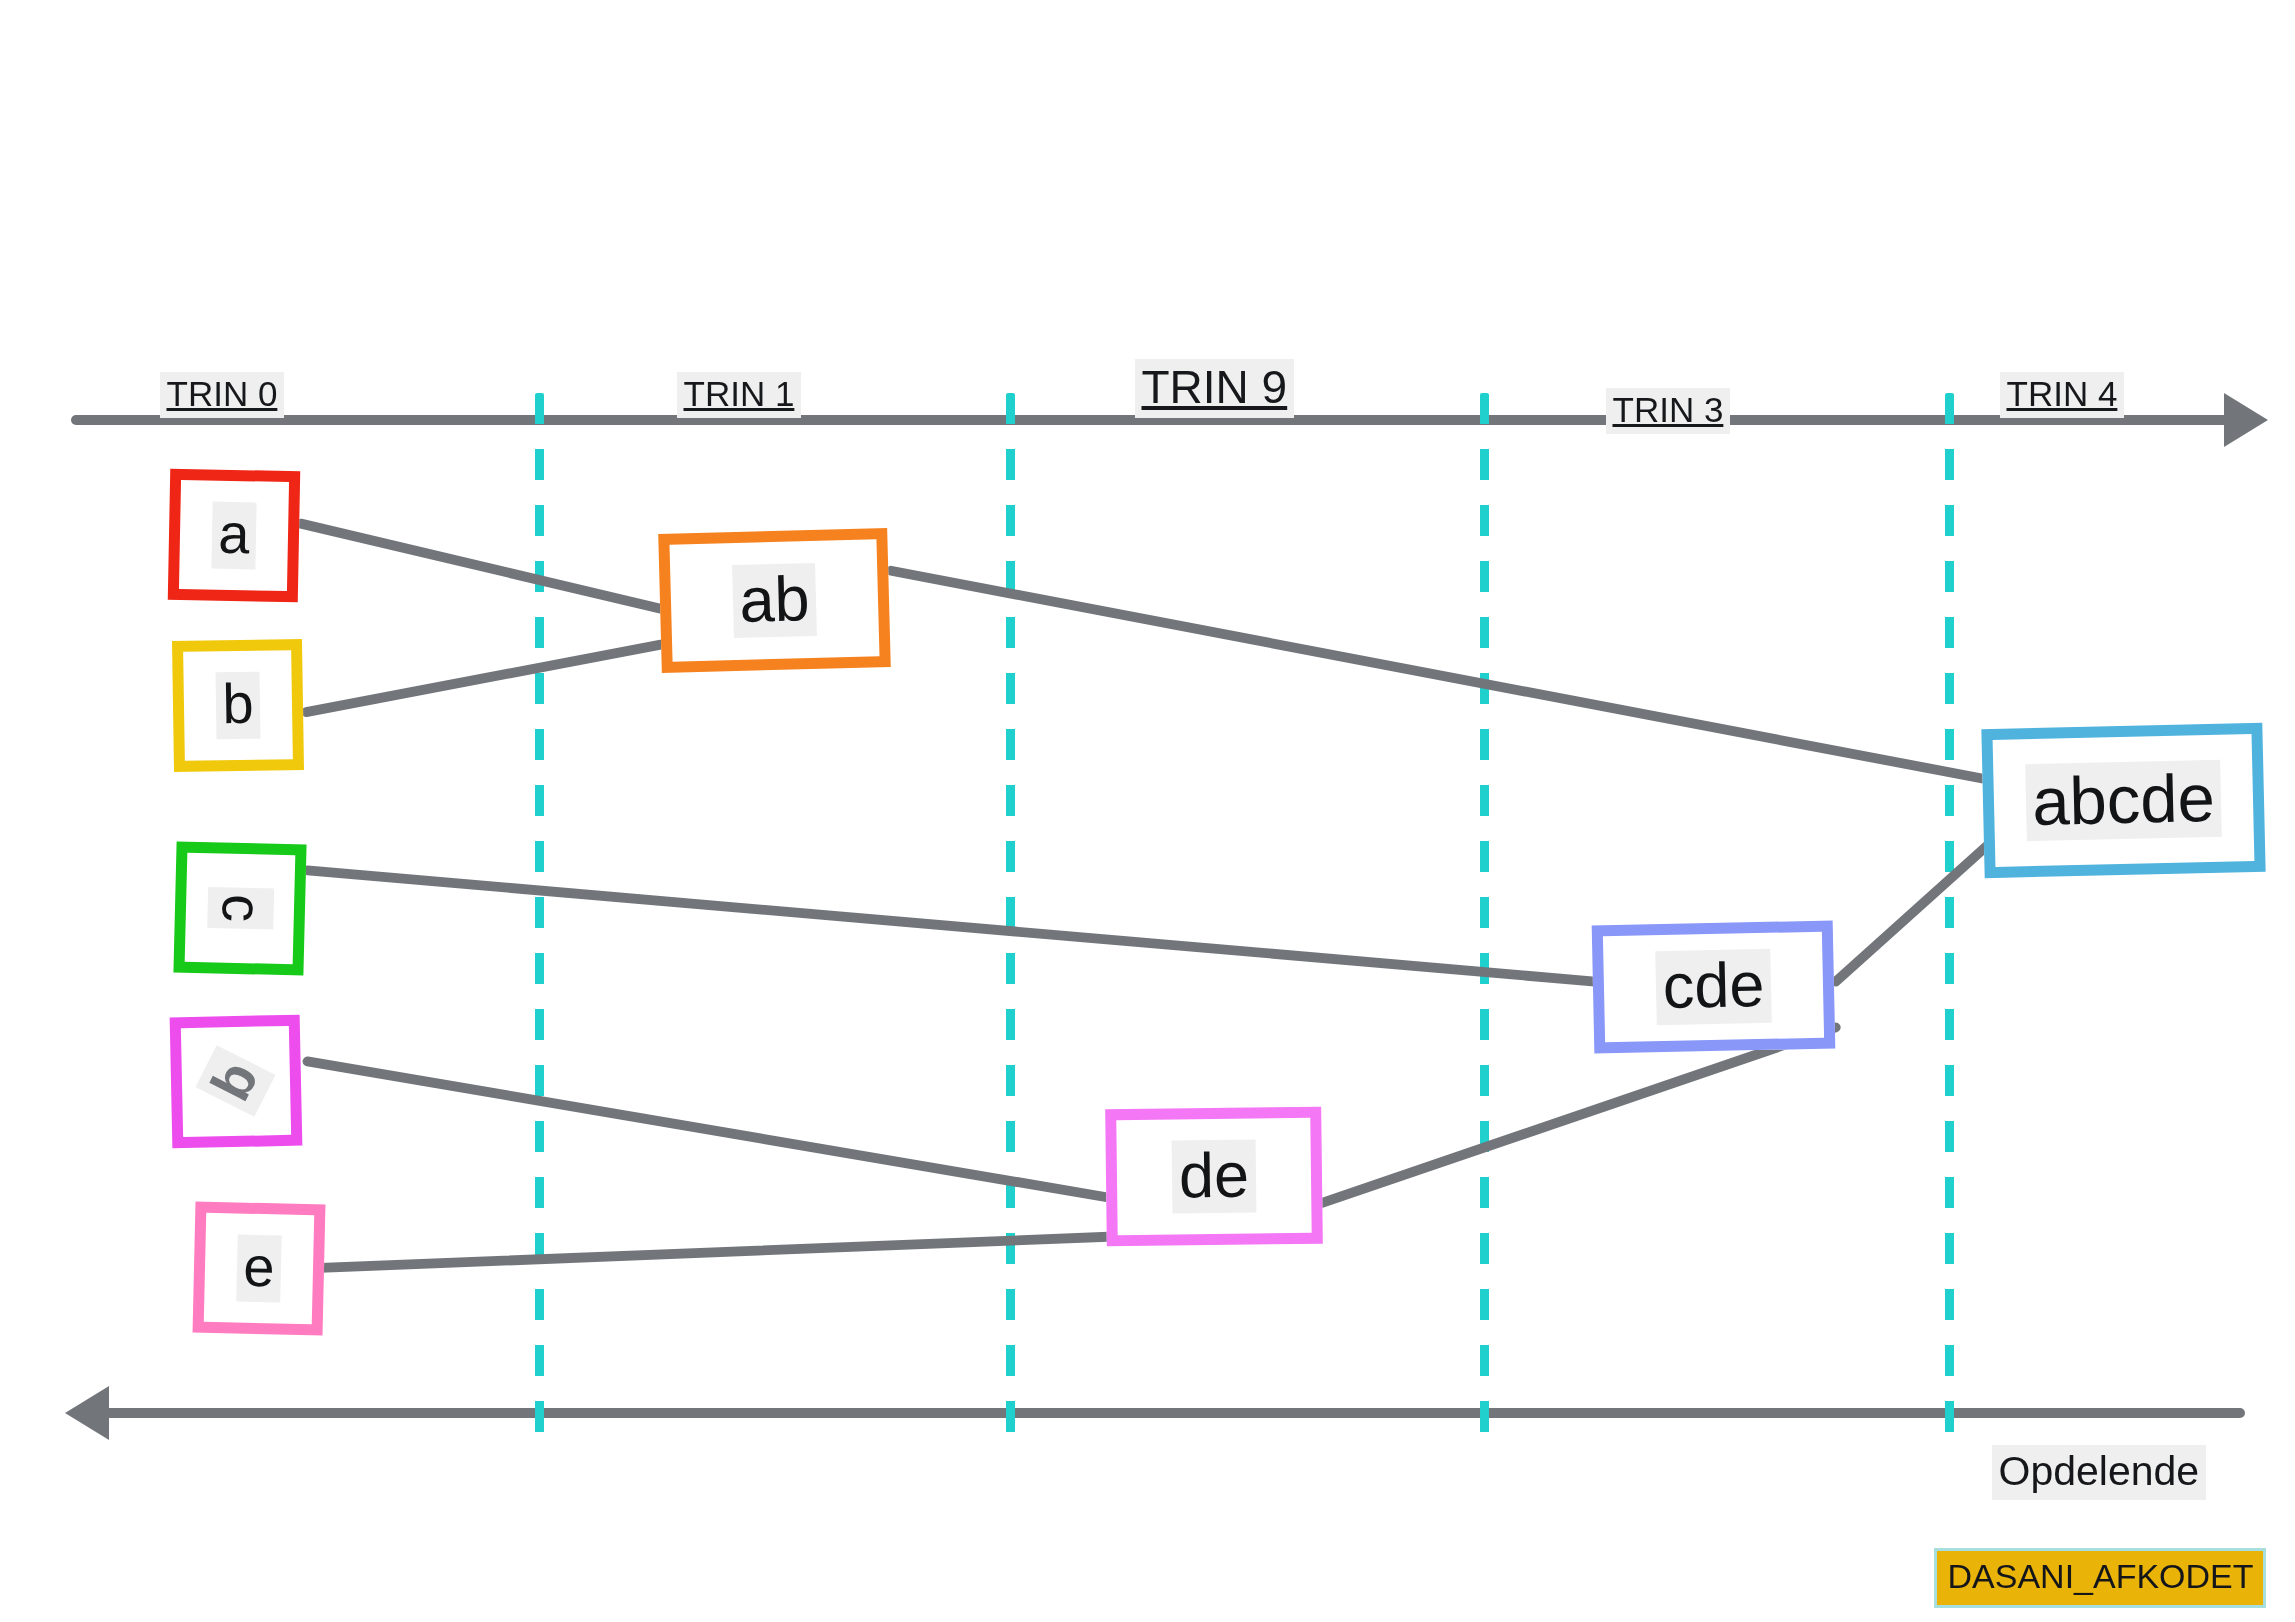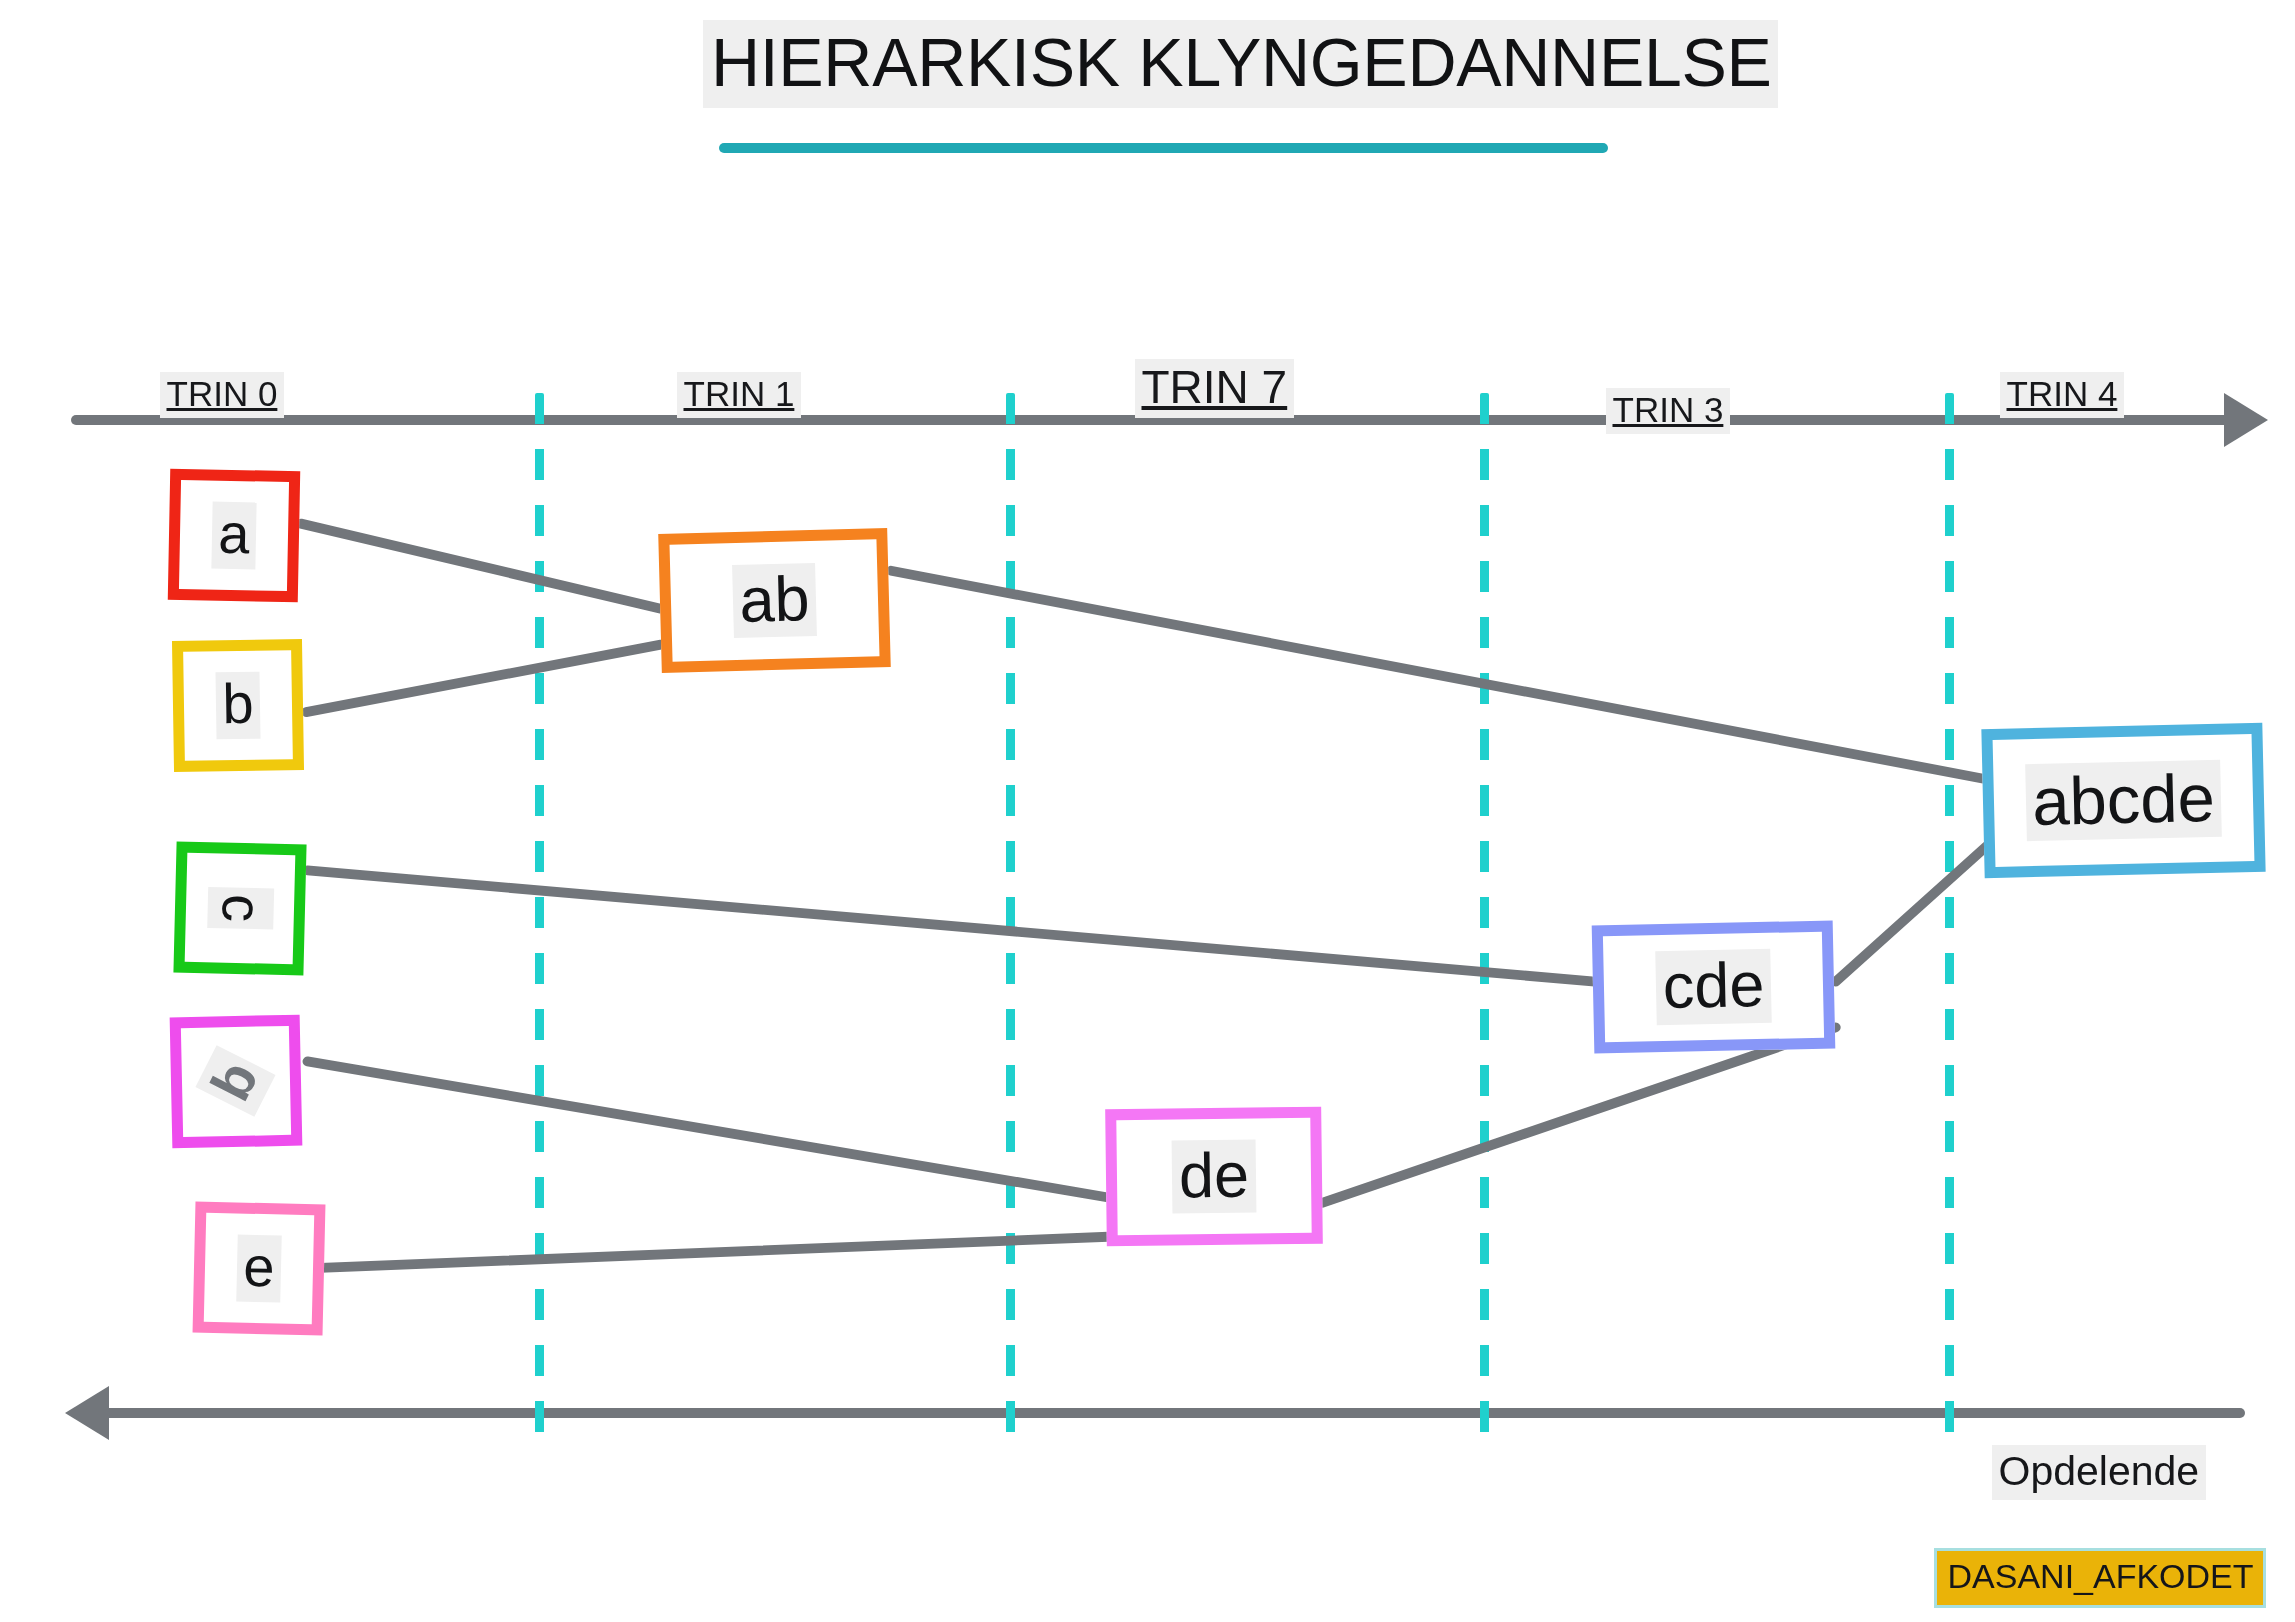--- a/index.html
+++ b/index.html
@@ -137,35 +137,31 @@
   }
   #dasani-text {
     font-size: 34px; color: #15161a; line-height: 1.2; white-space: nowrap;
   }
 </style>
 </head>
 <body>
 
 <div id="stage">
 
-  <div id="title-block">
-    <div id="title-text">HIERARKISK KLYNGEDANNELSE</div>
-    <div id="title-underline"></div>
-  </div>
 
 
   <div id="axis-top" class="axis-line"></div>
   <div id="axis-top-arrow" class="axis-arrow"></div>
 
   <div id="axis-bottom" class="axis-line"></div>
   <div id="axis-bottom-arrow" class="axis-arrow"></div>
 
   <div class="step-label sm" style="left:160px; top:372px;">TRIN 0</div>
   <div class="step-label sm" style="left:677px; top:372px;">TRIN 1</div>
-  <div class="step-label lg" style="left:1135px; top:359px;">TRIN 7</div>
+  <div class="step-label lg" style="left:1135px; top:359px;">TRIN 9</div>
   <div class="step-label sm" style="left:1606px; top:388px;">TRIN 3</div>
   <div class="step-label sm" style="left:2000px; top:372px;">TRIN 4</div>
 
   <div class="divider" style="left:535px;"></div>
   <div class="divider" style="left:1006px;"></div>
   <div class="divider" style="left:1480px;"></div>
   <div class="divider" style="left:1945px;"></div>
 
   <svg id="connectors" viewBox="0 0 3508 2480">
 

